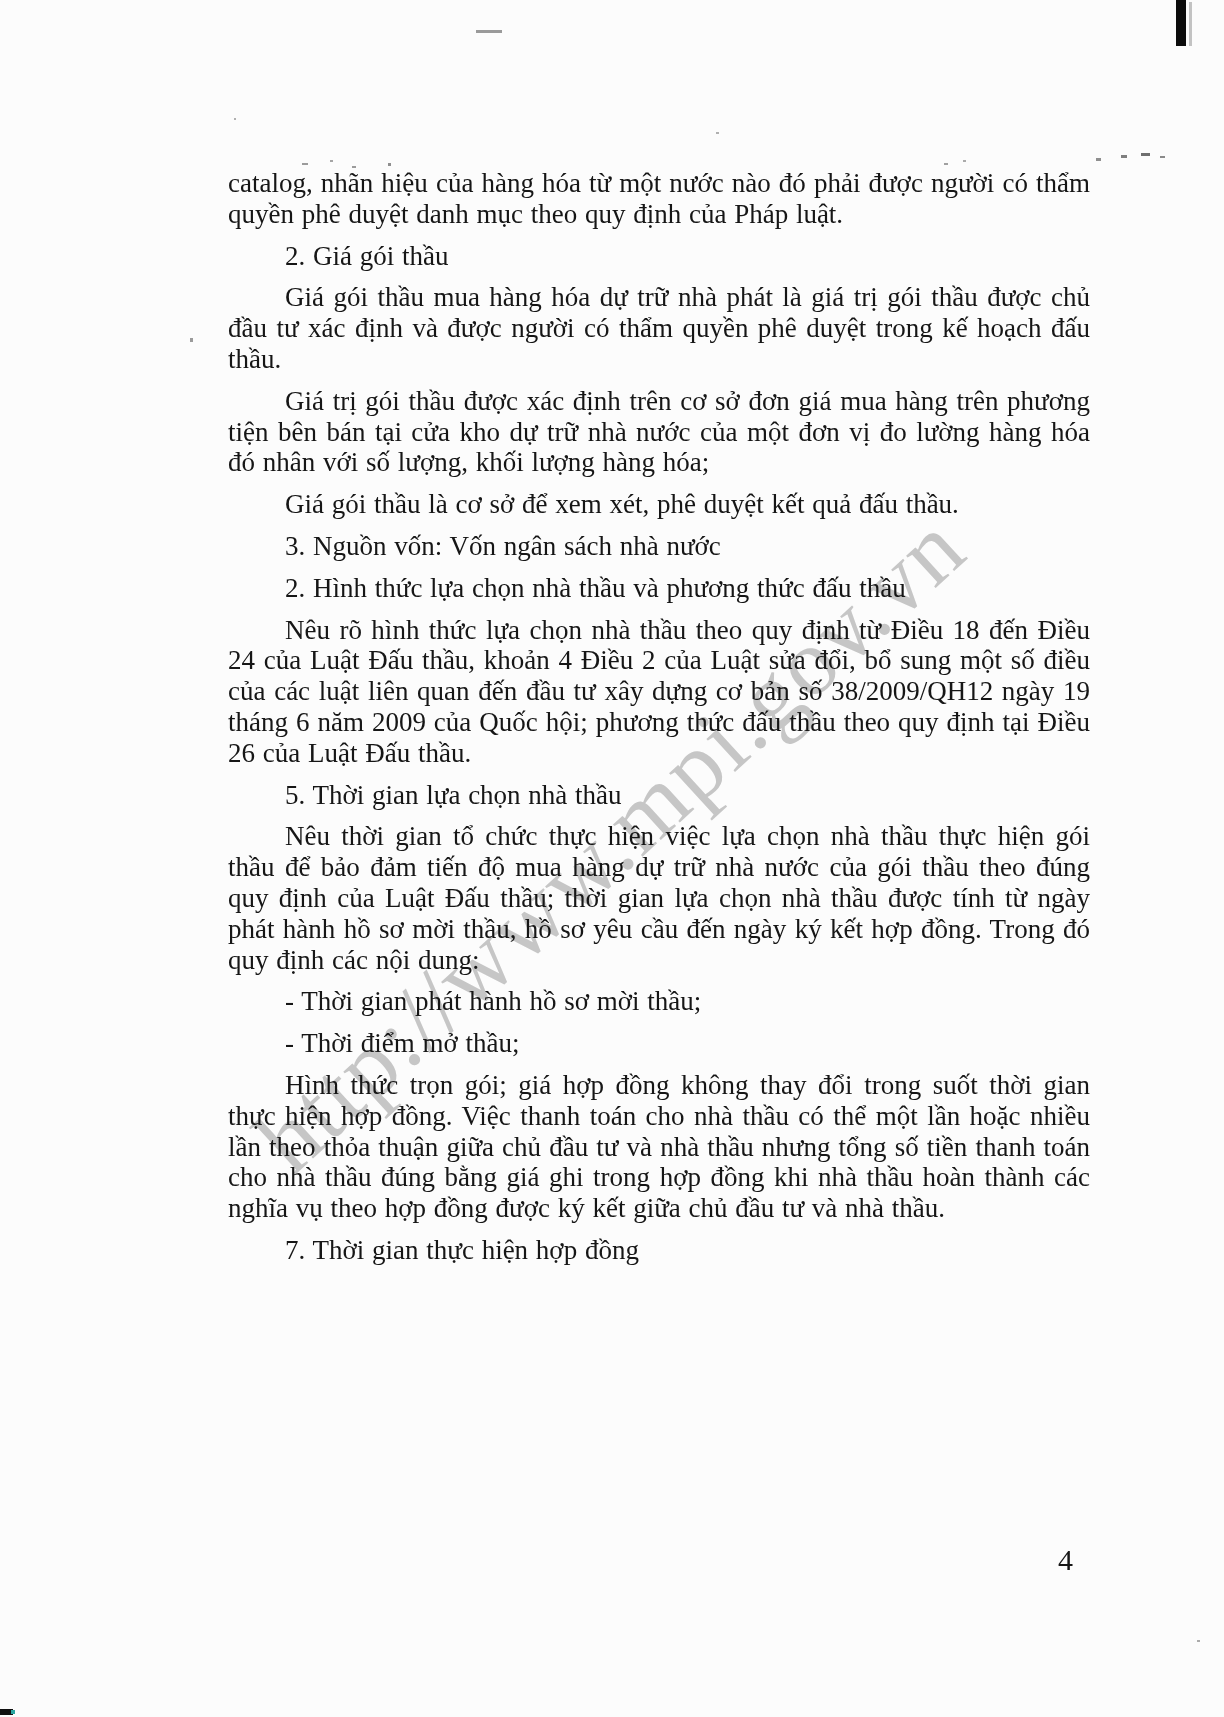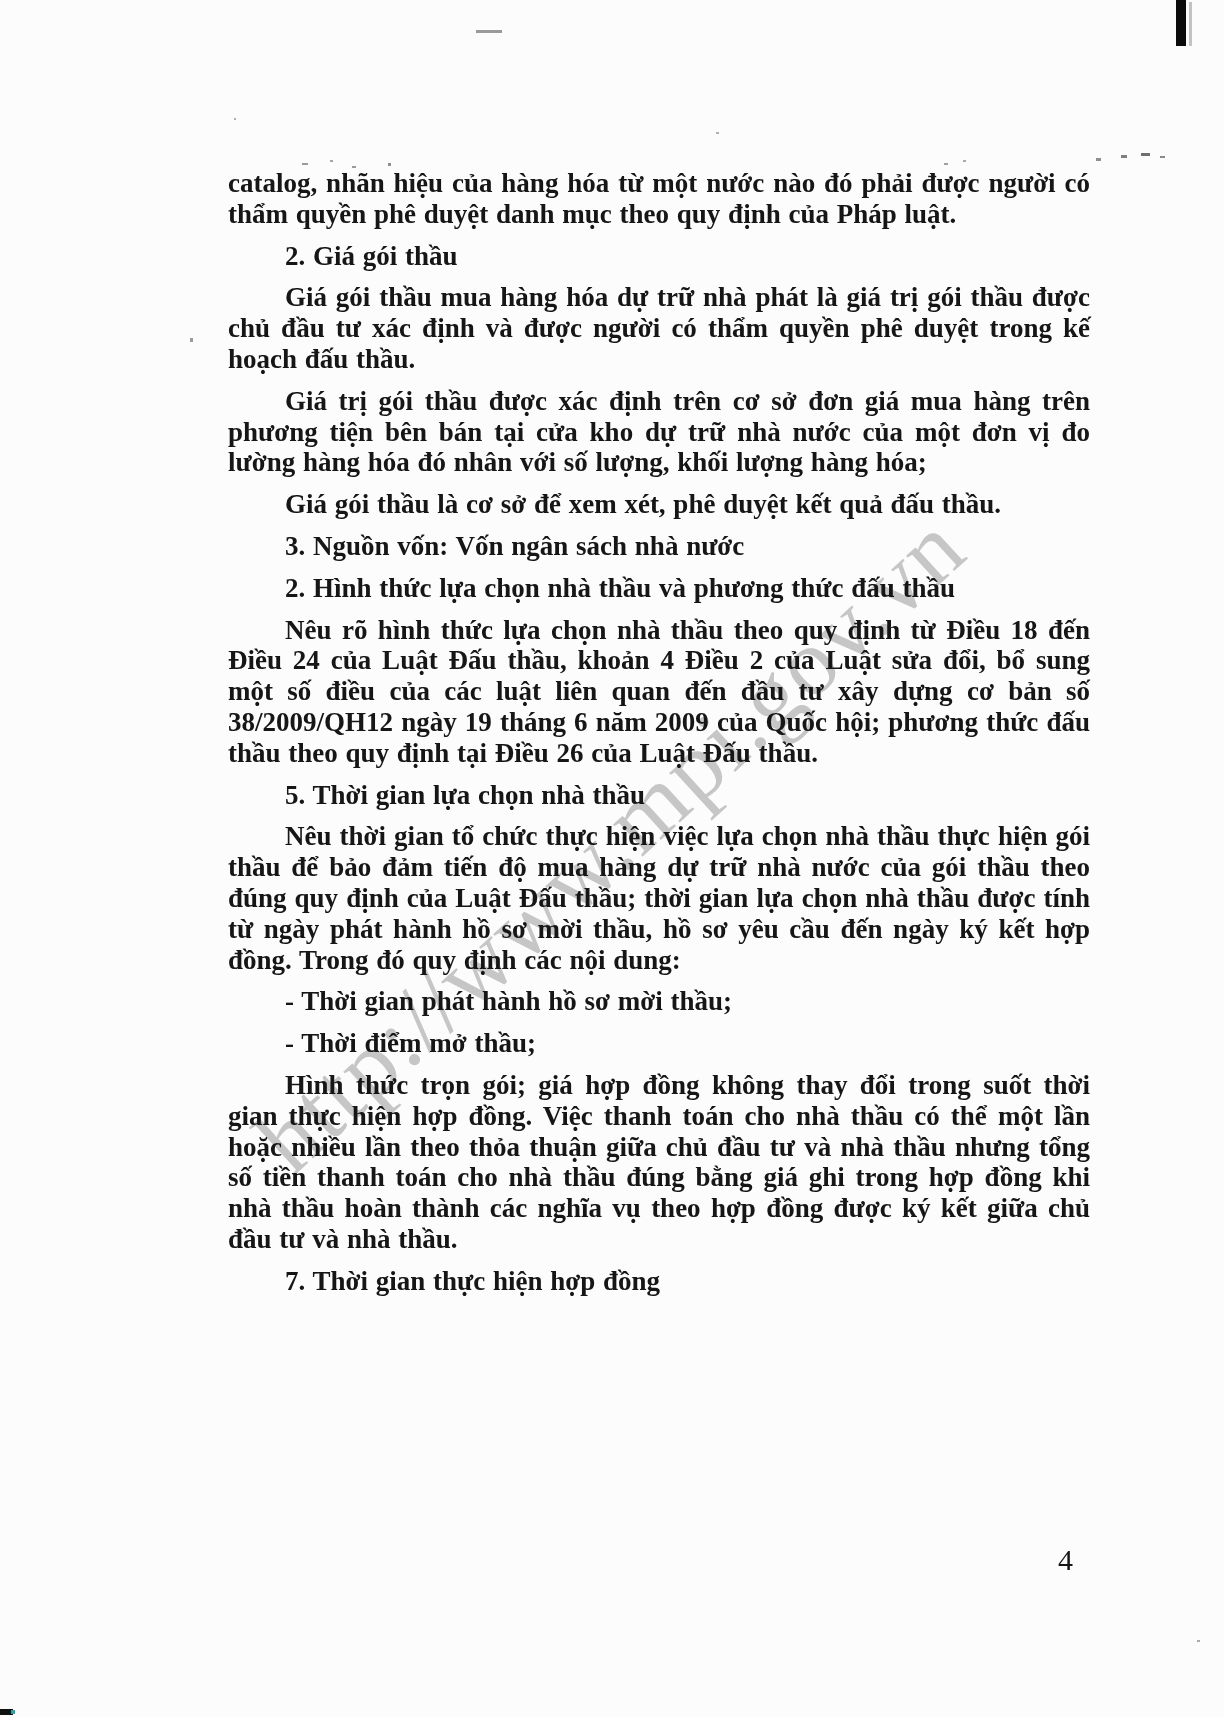--- a/index.html
+++ b/index.html
@@ -15,21 +15,20 @@
   .content{
     position:absolute;
     left:228px;top:168px;width:862px;
     z-index:2;
   }
   .content p{
     margin:0 0 11px 0;
     font-size:27px;
     line-height:30.8px;
     word-spacing:1px;
-    font-weight:bold;
   }
   .justify{text-align:justify;}
   .indent{text-indent:57px;}
   .watermark{
     position:absolute;
     left:120px;top:788px;width:980px;
     transform:rotate(-42.5deg);
     font-size:95px;
     letter-spacing:2px;
     color:#c6c6c6;

